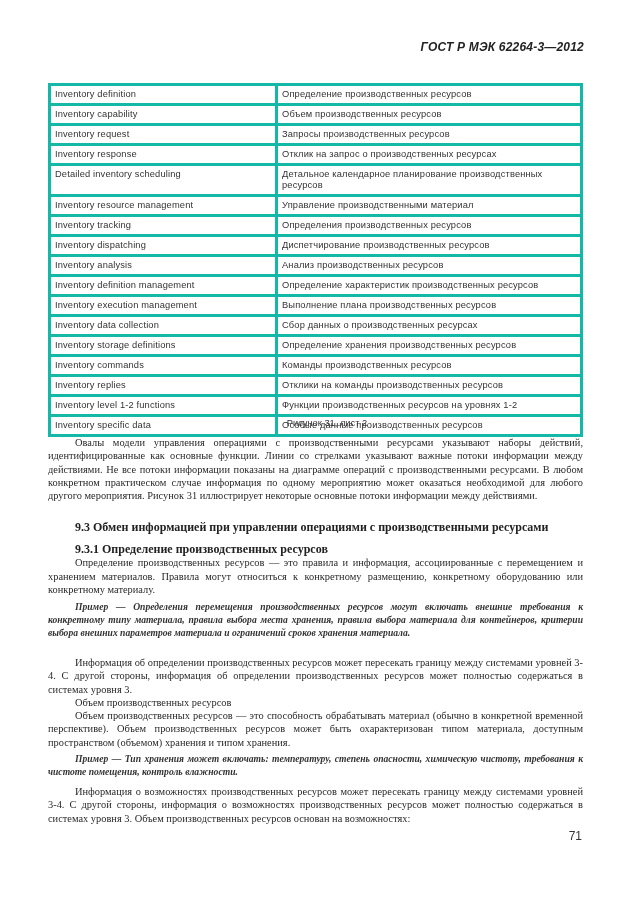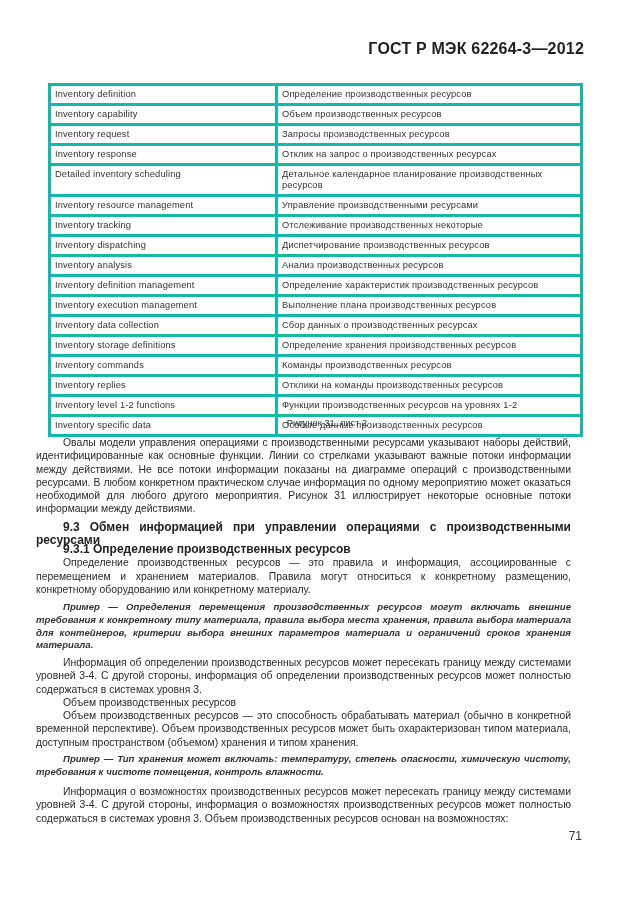--- a/index.html
+++ b/index.html
@@ -1,29 +1,29 @@
 <!DOCTYPE html>
 <html><head>
   <meta charset="utf-8">
   <style>
     html, body { margin: 0; padding: 0; background: #ffffff; }
     body { width: 630px; height: 913px; position: relative; overflow: hidden;
            font-family: "Liberation Sans", sans-serif; color: #222222; }
     .header { position: absolute; top: 40px; right: 46px; font-weight: bold;
-              font-size: 16px; letter-spacing: 0.2px; color: #222; }
+              font-size: 12px; letter-spacing: 0.2px; color: #222; font-style: italic; }
     table.inv { position: absolute; left: 48px; top: 83px; width: 535px;
                 border-collapse: collapse; font-size: 9.3px; color: #333; }
     table.inv td { border: 3px solid #14b8a6; padding: 3px 4px 3px 4px; vertical-align: top;
                    line-height: 11px; letter-spacing: 0.15px; }
     table.inv td.en { width: 216px; }
     table.inv tr { height: 18px; }
     .caption { position: absolute; top: 418px; left: 12px; width: 630px; text-align: center;
                font-size: 9.3px; color: #333; }
-    .body-text { position: absolute; left: 36px; width: 535px; font-size: 10.4px;
-                 line-height: 13.3px; color: #2a2a2a; text-align: justify; }
+    .body-text { position: absolute; left: 48px; width: 535px; font-size: 10.4px;
+                 line-height: 13.3px; color: #2a2a2a; text-align: justify; font-family: Liberation Serif, serif; }
     .body-text p { margin: 0; text-indent: 27px; }
     .h2 { font-weight: bold; text-indent: 27px; font-size: 12px; color: #222; }
     .example { font-style: italic; font-weight: bold; font-size: 9.6px; line-height: 12.8px; color: #333; }
     .page-num { position: absolute; top: 829px; right: 48px; font-size: 12px; color: #333; }
   </style>
 </head>
 <body>
 
 <div class="header">ГОСТ Р МЭК 62264-3—2012</div>
 
@@ -44,25 +44,25 @@
       <tr>
         <td class="en">Inventory response</td>
         <td>Отклик на запрос о производственных ресурсах</td>
       </tr>
       <tr>
         <td class="en">Detailed inventory scheduling</td>
         <td>Детальное календарное планирование производственных ресурсов</td>
       </tr>
       <tr>
         <td class="en">Inventory resource management</td>
-        <td>Управление производственными ресурсами</td>
+        <td>Управление производственными материал</td>
       </tr>
       <tr>
         <td class="en">Inventory tracking</td>
-        <td>Отслеживание производственных некоторые</td>
+        <td>Определения производственных ресурсов</td>
       </tr>
       <tr>
         <td class="en">Inventory dispatching</td>
         <td>Диспетчирование производственных ресурсов</td>
       </tr>
       <tr>
         <td class="en">Inventory analysis</td>
         <td>Анализ производственных ресурсов</td>
       </tr>
       <tr>

